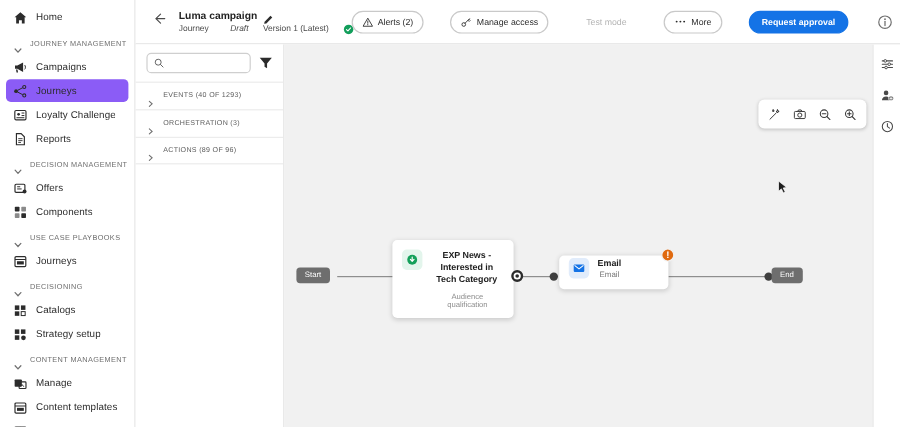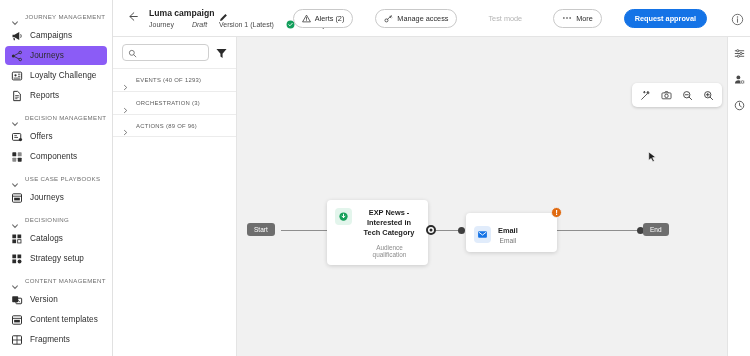--- a/index.html
+++ b/index.html
@@ -160,20 +160,28 @@
   }
   .cursor-arrow { position:absolute; width:9px; height:13px; pointer-events:none; z-index:9; }
 </style>
 </head>
 <body>
 
 <div class="app">
 
   <nav class="leftnav">
 
+    <div class="nav-item">
+      <span class="nav-ico">
+        <svg viewBox="0 0 16 16" width="12" height="12">
+            <path fill="#2c2c2c" d="M8 1.7 1.5 7.2h1.8V14h3.1v-3.6h3.2V14h3.1V7.2h1.8z"></path>
+          </svg>
+      </span>
+      <span class="nav-label">Home</span>
+    </div>
 
     <div class="group-hdr">
       <span class="chev">
         <svg viewBox="0 0 10 10" width="8" height="8">
             <path d="M2 3.5 5 6.8 8 3.5" fill="none" stroke="#707070" stroke-width="1.3" stroke-linecap="round"></path>
           </svg>
       </span>
       <span class="group-title">JOURNEY MANAGEMENT</span>
     </div>
     <div class="nav-item">
@@ -305,21 +313,21 @@
       <span class="group-title">CONTENT MANAGEMENT</span>
     </div>
     <div class="nav-item">
       <span class="nav-ico">
         <svg viewBox="0 0 16 16" width="12" height="12">
             <rect x="1.6" y="3" width="8" height="8" rx=".9" fill="#2c2c2c"></rect>
             <rect x="6.6" y="5.6" width="7.6" height="7.4" rx=".9" fill="none" stroke="#2c2c2c" stroke-width="1.3"></rect>
             <path d="M8 10.6l1.8-2 2 2.4" stroke="#2c2c2c" stroke-width="1.1" fill="none"></path>
           </svg>
       </span>
-      <span class="nav-label">Version</span>
+      <span class="nav-label">Manage</span>
     </div>
     <div class="nav-item">
       <span class="nav-ico">
         <svg viewBox="0 0 16 16" width="12" height="12">
             <rect x="2" y="2.4" width="12" height="11.2" rx="1.2" fill="none" stroke="#2c2c2c" stroke-width="1.3"></rect>
             <path d="M2 5.8h12" stroke="#2c2c2c" stroke-width="1.2"></path>
             <rect x="4.2" y="7.8" width="7.6" height="3.4" fill="#2c2c2c"></rect>
           </svg>
       </span>
       <span class="nav-label">Content templates</span>
@@ -521,21 +529,21 @@
               </div>
               <div class="node-title">EXP News - Interested in Tech Category</div>
             </div>
             <div class="node-foot">Audience qualification</div>
           </div>
 
           <div class="port ring" style="left:189px; top:188px;"></div>
           <div class="port" style="left:221px; top:190px;"></div>
 
           <div class="node" style="left:229px; top:176px; width:91px;">
-            <div class="node-main" style="padding:13px 9px 8px 8px;">
+            <div class="node-main" style="padding:2px 9px 8px 8px;">
               <div class="node-ico blue">
                 <svg viewBox="0 0 16 16" width="11" height="11">
                     <rect x="1.6" y="3.4" width="12.8" height="9.2" rx="1.3" fill="#1473e6"></rect>
                     <path d="M2.6 4.6 8 8.8l5.4-4.2" fill="none" stroke="#fff" stroke-width="1.3" stroke-linejoin="round"></path>
                   </svg>
               </div>
               <div>
                 <div class="node-title">Email</div>
                 <div class="node-sub-in">Email</div>
               </div>

